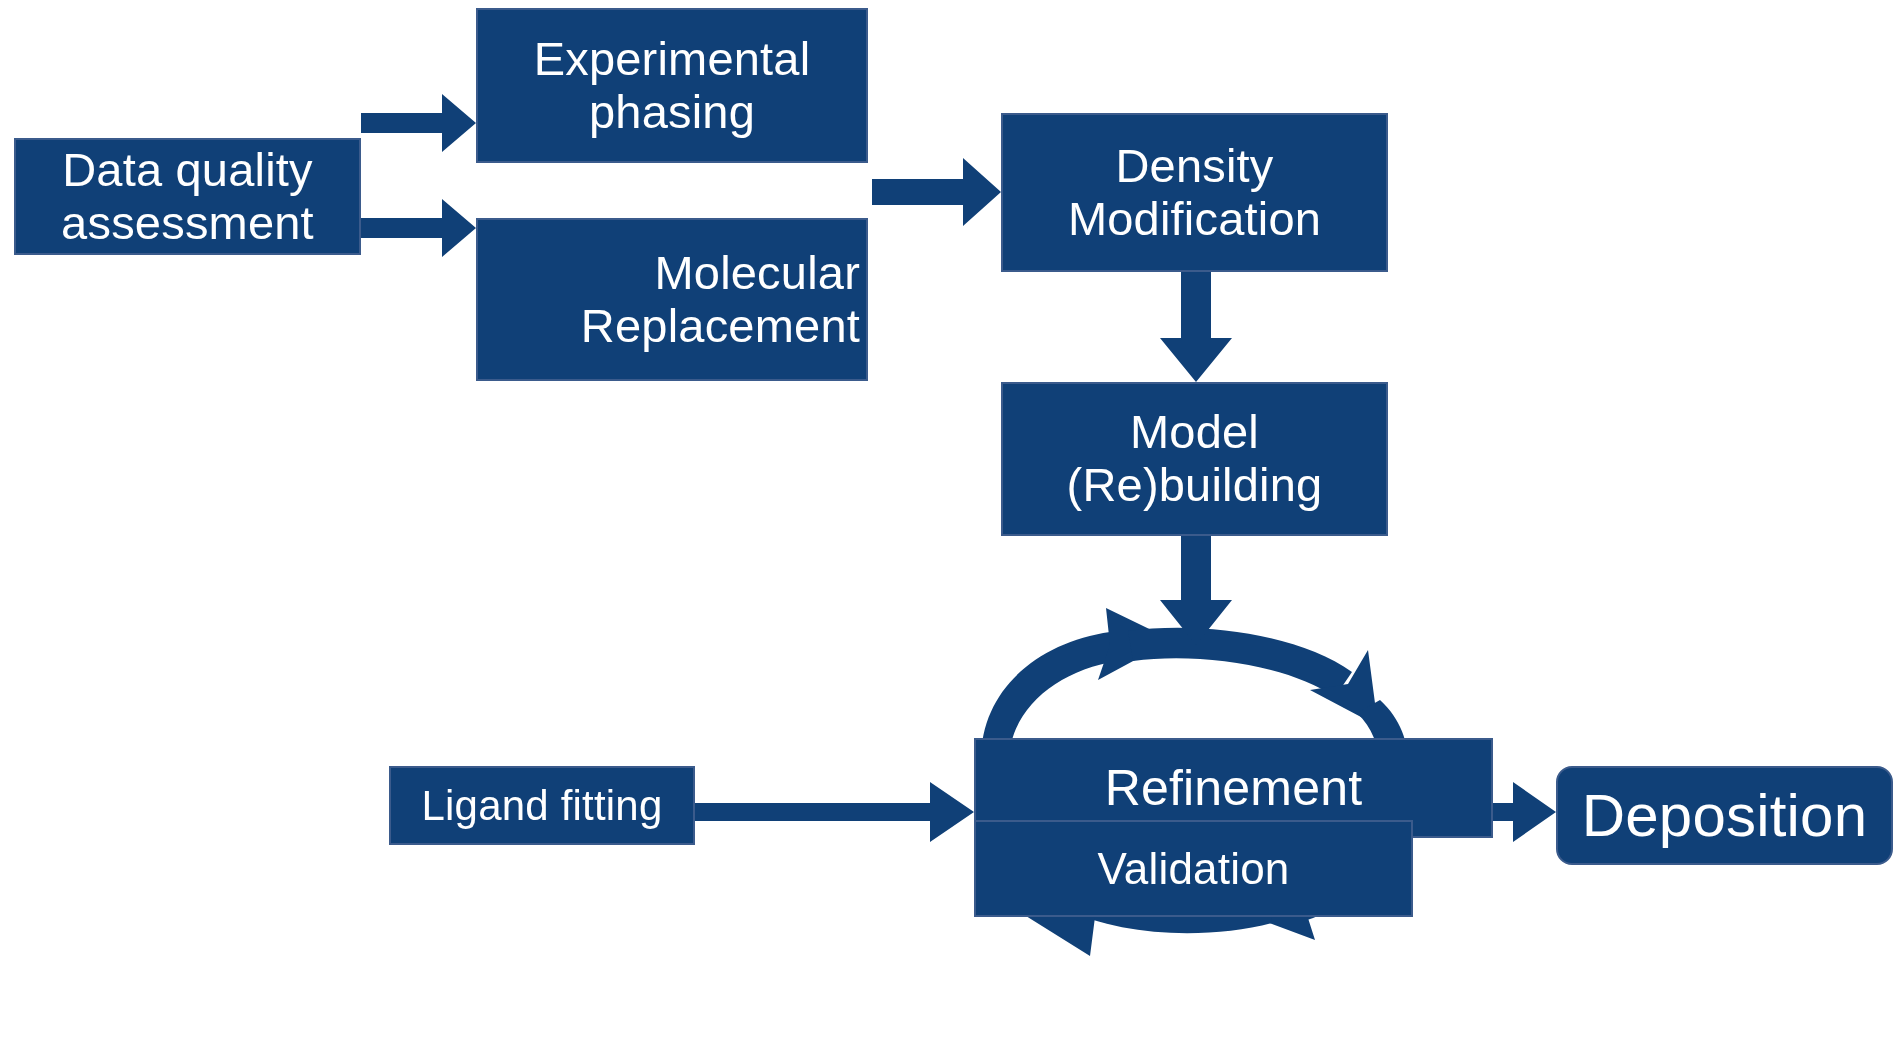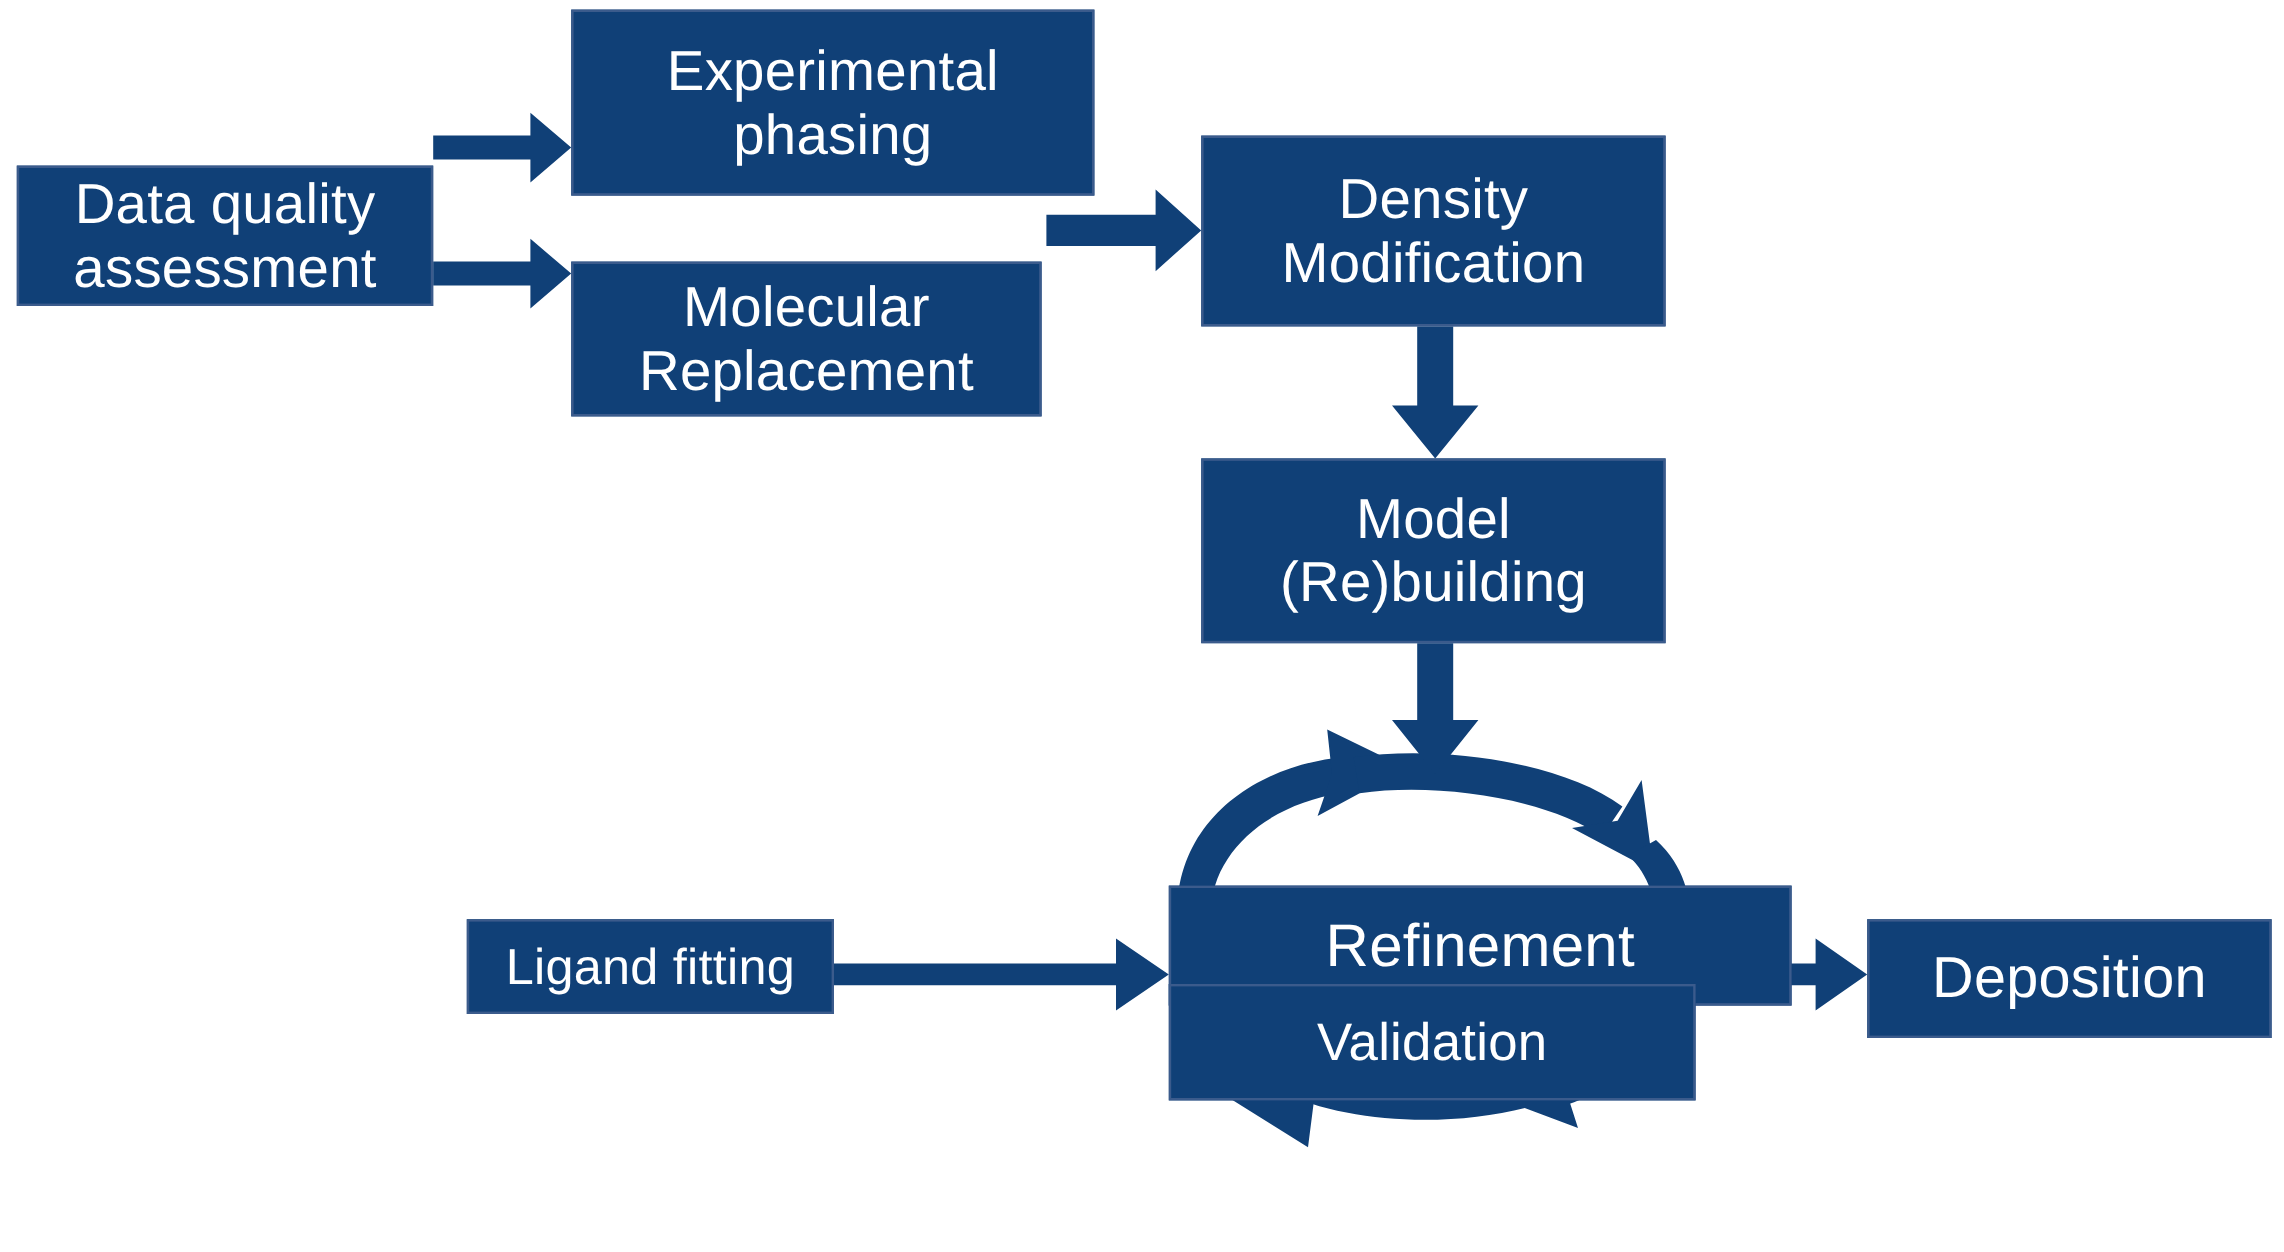--- a/index.html
+++ b/index.html
@@ -32,28 +32,28 @@
   }
   .node span {
     display: block;
     width: 100%;
     padding: 0 6px;
     box-sizing: border-box;
     white-space: pre-line;
   }
   
   #node-data-quality      { left: 14px;   top: 112px; width: 347px; height: 117px; font-size: 47px; margin-top: 26px; }
-  #node-exp-phasing       { left: 476px;  top: 8px;   width: 436px; height: 155px; font-size: 47px; }
-  #node-mol-replacement   { left: 476px;  top: 218px; width: 392px; height: 129px; font-size: 47px; }
+  #node-exp-phasing       { left: 476px;  top: 8px;   width: 392px; height: 155px; font-size: 47px; }
+  #node-mol-replacement   { left: 476px;  top: 218px; width: 392px; height: 163px; font-size: 47px; text-align: right; }
   #node-density-mod       { left: 1001px; top: 113px; width: 387px; height: 159px; font-size: 47px; }
   #node-model-rebuilding  { left: 1001px; top: 382px; width: 387px; height: 154px; font-size: 47px; }
   #node-refinement        { left: 974px;  top: 698px; width: 519px; height: 100px; font-size: 50px; margin-top: 40px; }
   #node-validation        { left: 974px;  top: 820px; width: 439px; height: 97px;  font-size: 44px; }
   #node-ligand-fitting    { left: 389px;  top: 766px; width: 306px; height: 79px;  font-size: 42px; }
-  #node-deposition        { left: 1556px; top: 766px; width: 337px; height: 99px;  font-size: 48px; }
+  #node-deposition        { left: 1556px; top: 766px; width: 337px; height: 99px;  font-size: 60px; border-radius: 16px; }
 
   
   #arrow-layer {
     position: absolute;
     left: 0; top: 0;
     width: 1903px;
     height: 1043px;
     z-index: 2;
     pointer-events: none;
   }

